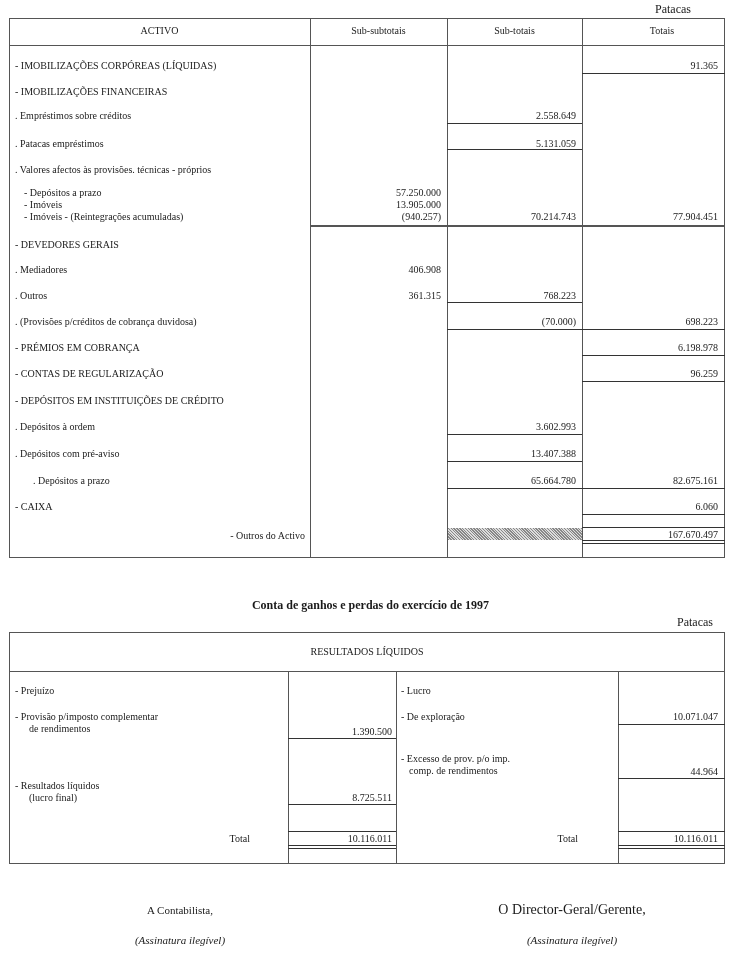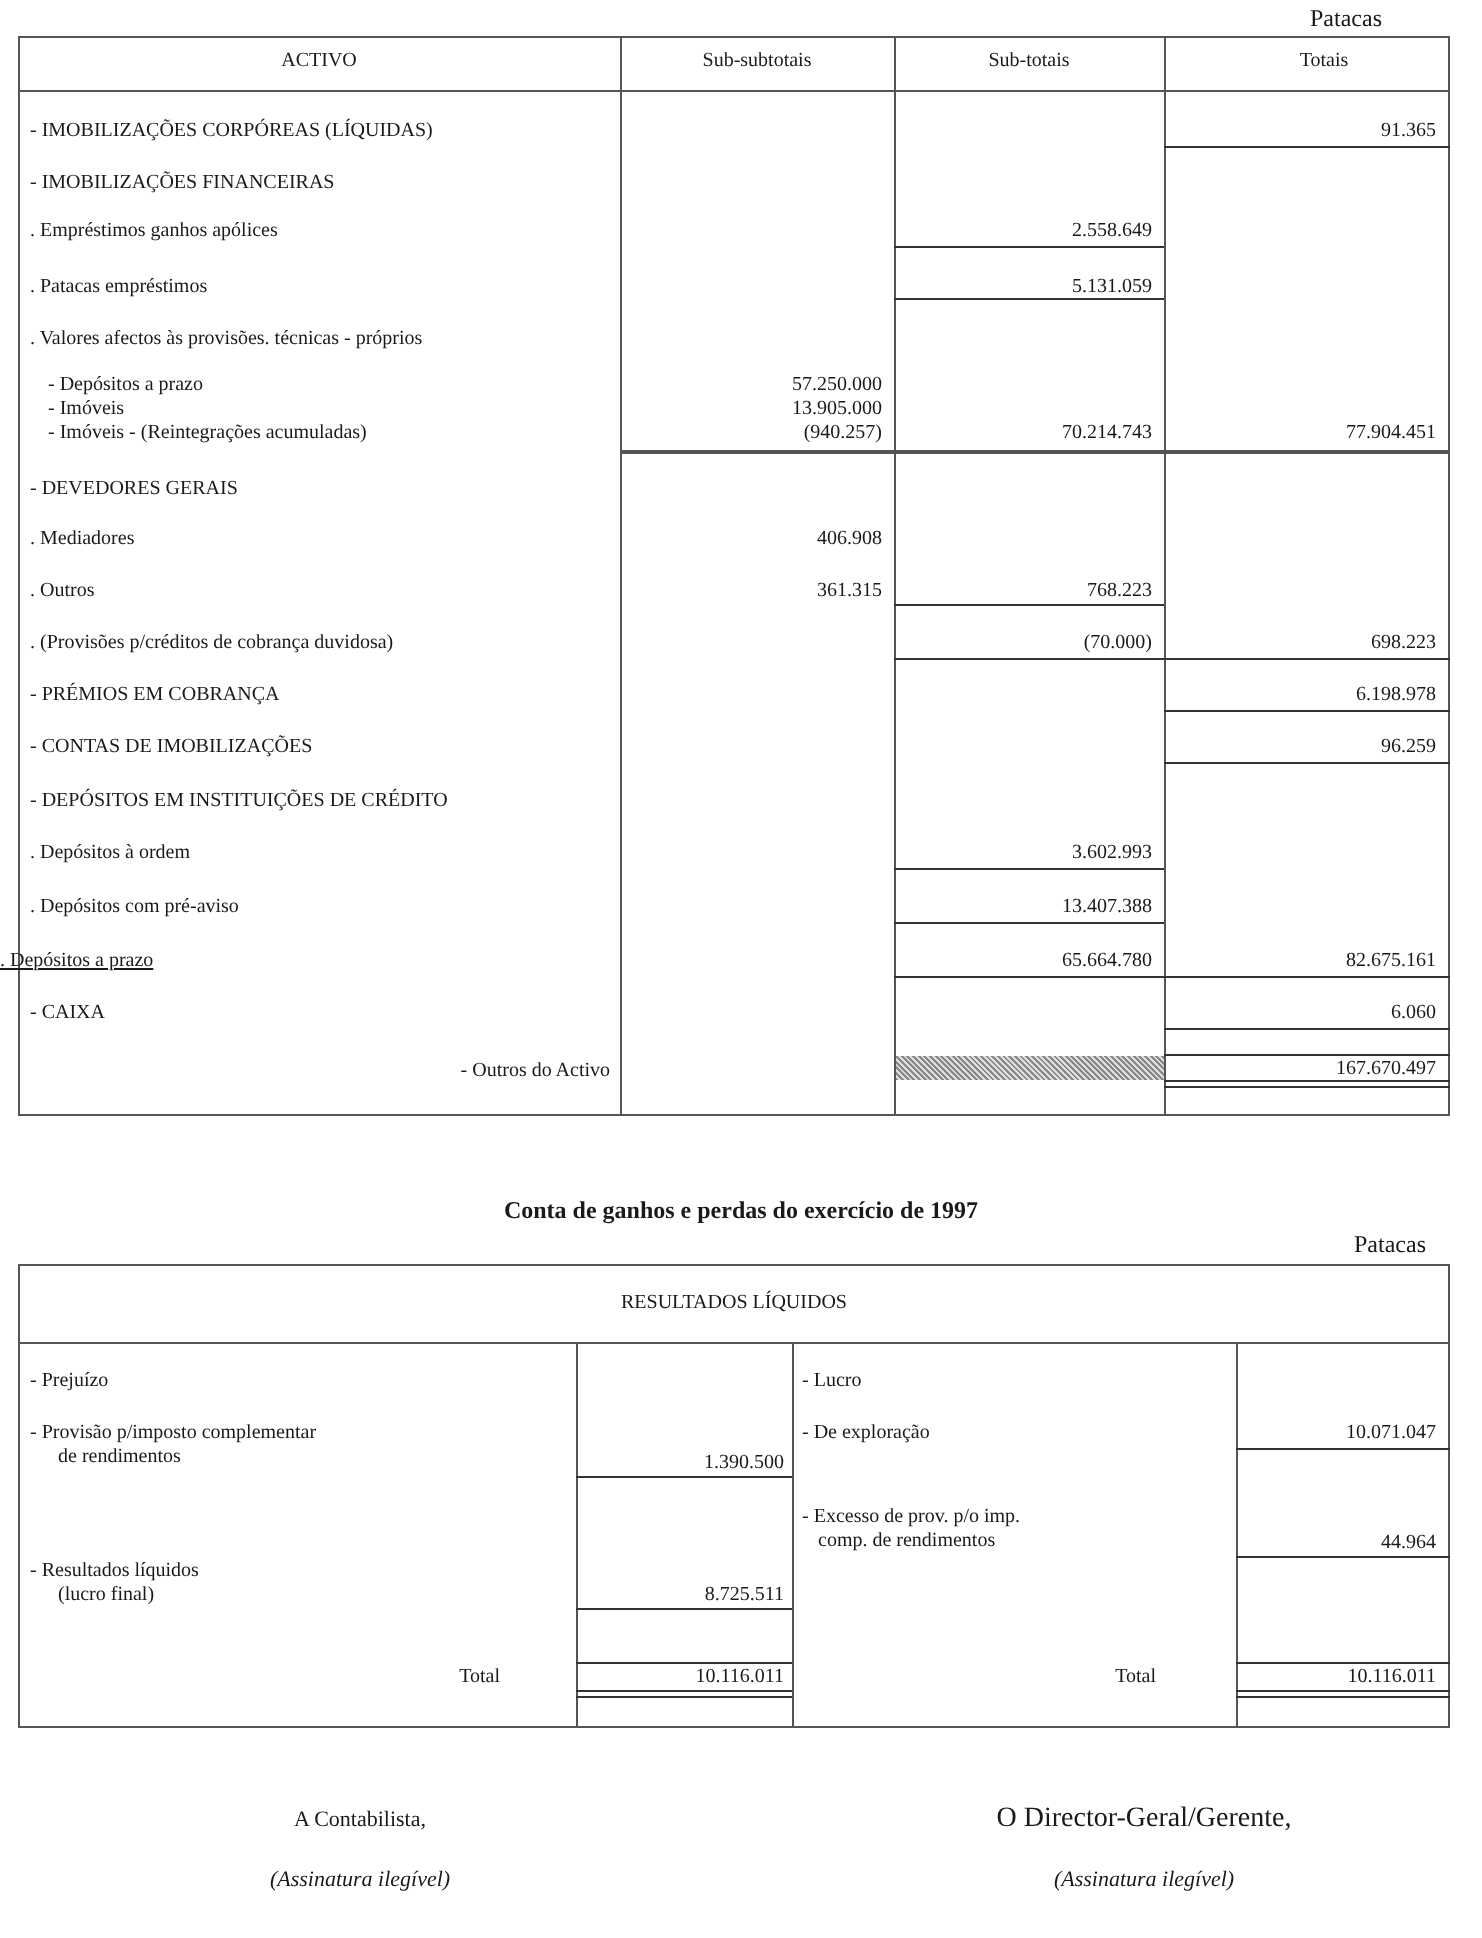--- a/index.html
+++ b/index.html
@@ -27,36 +27,36 @@
 <div class="vline" style="left:447px;top:18px;height:540px;"></div>
 <div class="vline" style="left:582px;top:18px;height:540px;"></div>
 
 <div class="t c" style="left:9px;width:301px;top:25px;">ACTIVO</div>
 <div class="t c" style="left:310px;width:137px;top:25px;">Sub-subtotais</div>
 <div class="t c" style="left:447px;width:135px;top:25px;">Sub-totais</div>
 <div class="t c" style="left:582px;width:160px;top:25px;">Totais</div>
 
 <div class="t" style="left:15px;top:60px;">- IMOBILIZAÇÕES CORPÓREAS (LÍQUIDAS)</div>
 <div class="t" style="left:15px;top:86px;">- IMOBILIZAÇÕES FINANCEIRAS</div>
-<div class="t" style="left:15px;top:110px;">. Empréstimos ganhos apólices</div>
+<div class="t" style="left:15px;top:110px;">. Empréstimos sobre créditos</div>
 <div class="t" style="left:15px;top:138px;">. Patacas empréstimos</div>
 <div class="t" style="left:15px;top:164px;">. Valores afectos às provisões. técnicas - próprios</div>
 <div class="t" style="left:24px;top:187px;">- Depósitos a prazo</div>
 <div class="t" style="left:24px;top:199px;">- Imóveis</div>
 <div class="t" style="left:24px;top:211px;">- Imóveis - (Reintegrações acumuladas)</div>
 <div class="t" style="left:15px;top:239px;">- DEVEDORES GERAIS</div>
 <div class="t" style="left:15px;top:264px;">. Mediadores</div>
 <div class="t" style="left:15px;top:290px;">. Outros</div>
 <div class="t" style="left:15px;top:316px;">. (Provisões p/créditos de cobrança duvidosa)</div>
 <div class="t" style="left:15px;top:342px;">- PRÉMIOS EM COBRANÇA</div>
-<div class="t" style="left:15px;top:368px;">- CONTAS DE IMOBILIZAÇÕES</div>
+<div class="t" style="left:15px;top:368px;">- CONTAS DE REGULARIZAÇÃO</div>
 <div class="t" style="left:15px;top:395px;">- DEPÓSITOS EM INSTITUIÇÕES DE CRÉDITO</div>
 <div class="t" style="left:15px;top:421px;">. Depósitos à ordem</div>
 <div class="t" style="left:15px;top:448px;">. Depósitos com pré-aviso</div>
-<div class="t" style="left:0;top:475px;text-decoration:underline;">. Depósitos a prazo</div>
+<div class="t" style="left:33px;top:475px;">. Depósitos a prazo</div>
 <div class="t" style="left:15px;top:501px;">- CAIXA</div>
 
 <div class="t r" style="left:320px;width:121px;top:187px;">57.250.000</div>
 <div class="t r" style="left:320px;width:121px;top:199px;">13.905.000</div>
 <div class="t r" style="left:320px;width:121px;top:211px;">(940.257)</div>
 <div class="t r" style="left:320px;width:121px;top:264px;">406.908</div>
 <div class="t r" style="left:320px;width:121px;top:290px;">361.315</div>
 
 <div class="t r" style="left:455px;width:121px;top:110px;">2.558.649</div>
 <div class="t r" style="left:455px;width:121px;top:138px;">5.131.059</div>

